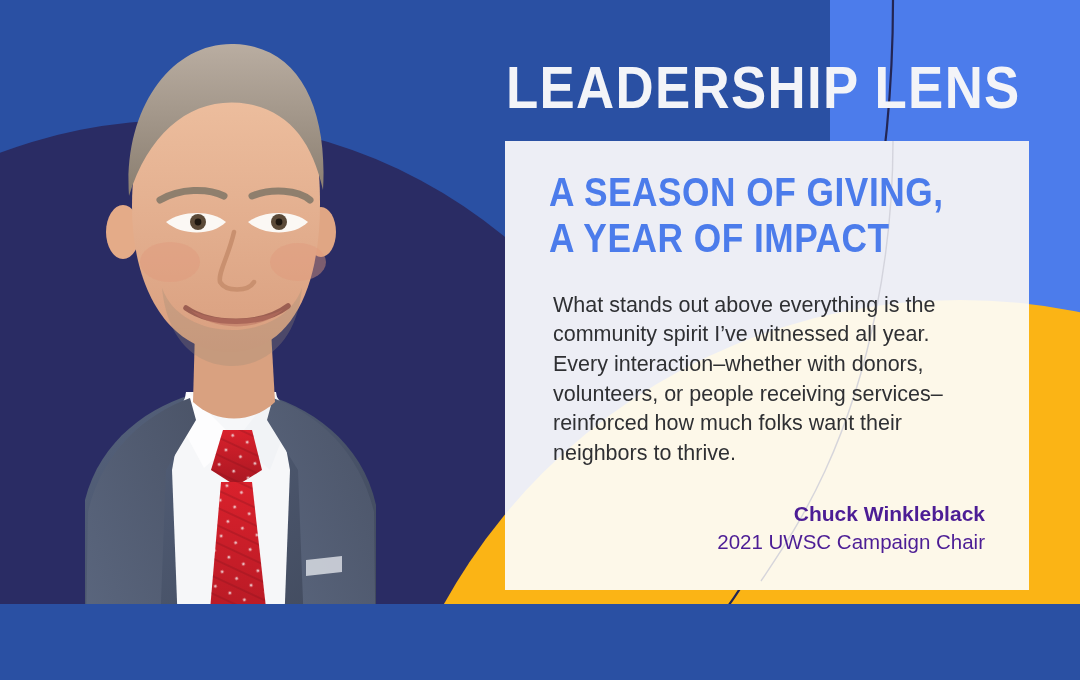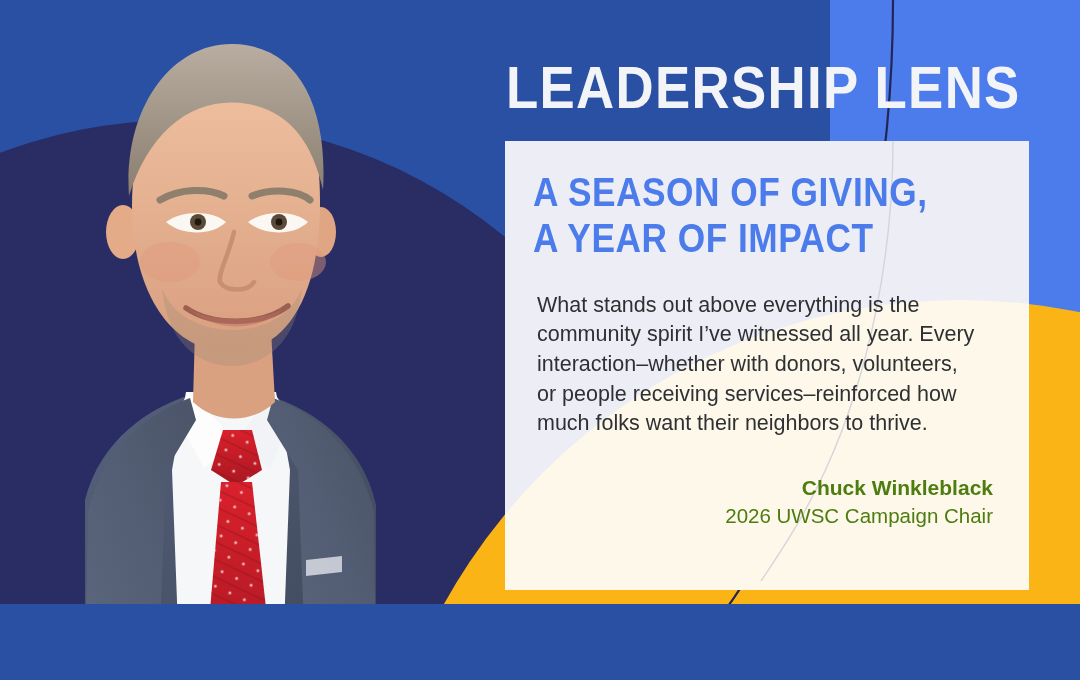--- a/index.html
+++ b/index.html
@@ -44,37 +44,37 @@
     position:absolute;left:505px;top:141px;width:524px;height:449px;
     background:#edeef5;overflow:hidden;
   }
   
   .card-cream{
     position:absolute;left:-135px;top:159px;width:1180px;height:1180px;border-radius:50%;
     background:#fdf8e9;
   }
   
   .card-arc{position:absolute;left:0;top:0;width:524px;height:449px;}
-  .card-inner{position:relative;z-index:3;padding:0 28px;}
+  .card-inner{position:relative;z-index:3;padding:0 44px;}
 
   .headline{
     margin:0;padding-top:29px;
     font-family:"Liberation Sans Narrow","Liberation Sans",sans-serif;
     font-weight:700;font-size:41px;line-height:1.12;letter-spacing:.6px;
     color:#4c7ceb;
     transform:scaleX(.86);transform-origin:left top;
     white-space:nowrap;
   }
   .quote{
     margin:4px;padding-top:25px;
     font-size:21.5px;line-height:1.38;color:#2f3033;font-weight:400;
     max-width:440px;
   }
   .attrib{
-    margin:8px;padding-top:27px;text-align:right;color:#4d7c0f;
+    margin:0;padding-top:27px;text-align:right;color:#4c1d95;
     font-size:20.5px;line-height:1.33;
   }
   .attrib .name{font-weight:700;font-size:21px;display:block;}
   .attrib .role{display:block;}
   .attrib .org{display:block;}
 </style>
 </head>
 <body>
 
 <div id="stage">
@@ -190,18 +190,18 @@
     <div class="card-inner">
       <h2 class="headline">
         <span>A SEASON OF GIVING,</span><br>
         <span>A YEAR OF IMPACT</span>
       </h2>
 
       <p class="quote">What stands out above everything is the community spirit I’ve witnessed all year. Every interaction–whether with donors, volunteers, or people receiving services–reinforced how much folks want their neighbors to thrive.</p>
 
       <p class="attrib">
         <span class="name">Chuck Winkleblack</span>
-        <span class="role">2026 UWSC Campaign Chair</span>
+        <span class="role">2021 UWSC Campaign Chair</span>
       </p>
     </div>
   </div>
 
 </div>
 
 </body></html>

